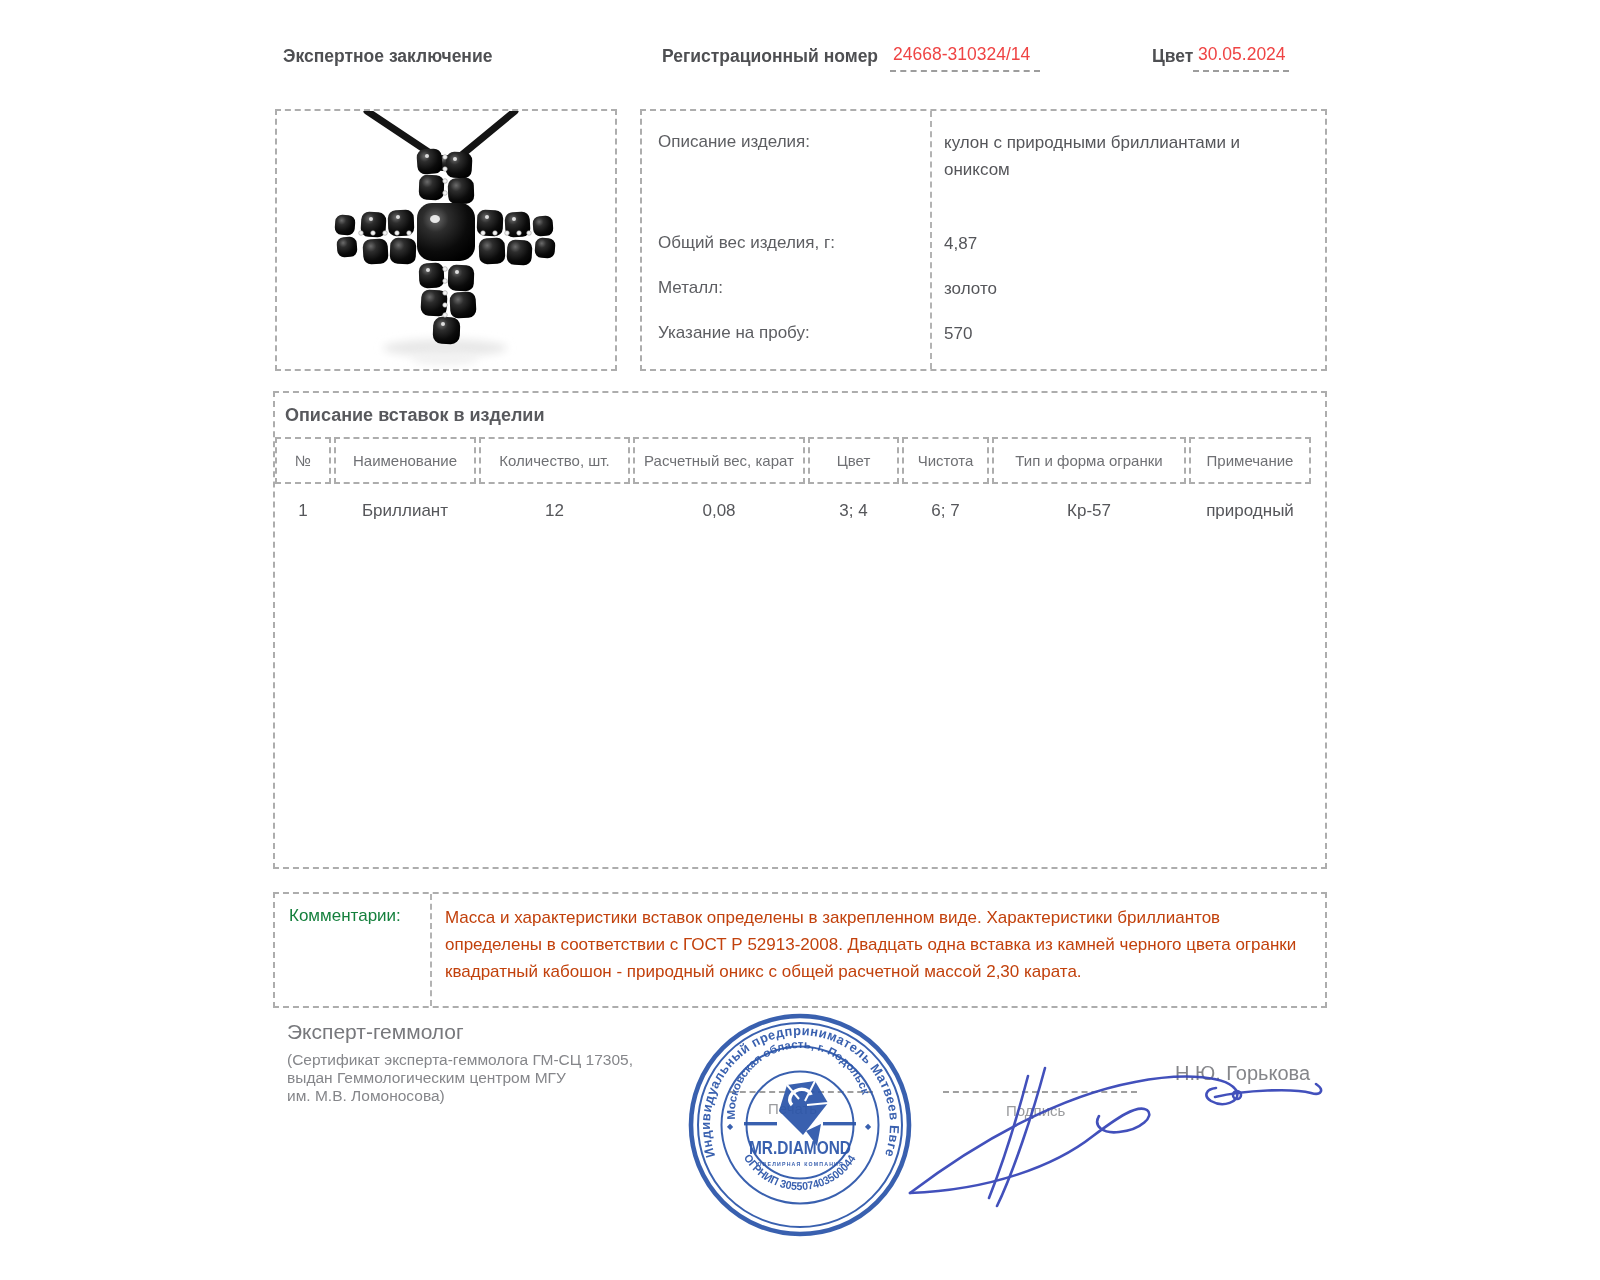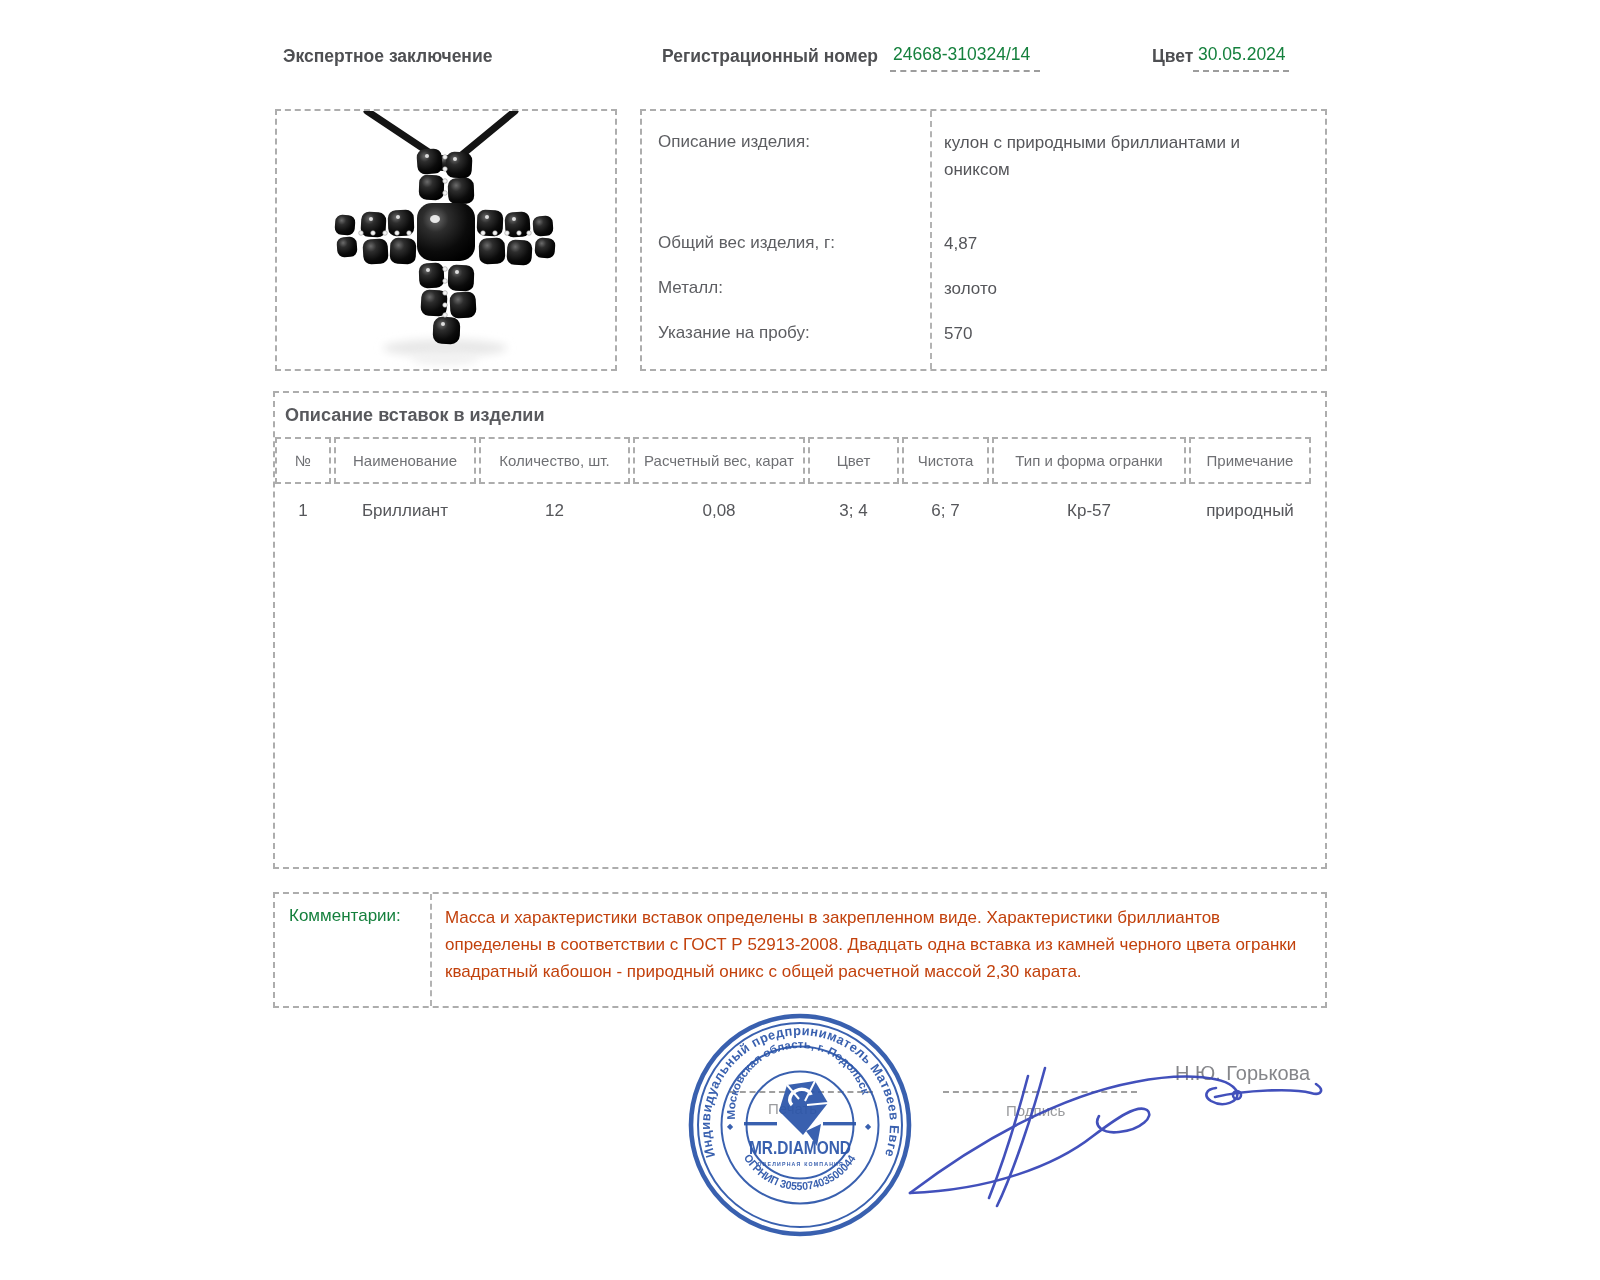--- a/index.html
+++ b/index.html
@@ -8,21 +8,21 @@
     position: relative;
     width: 1600px; height: 1280px;
     background: #ffffff;
     font-family: "Liberation Sans", "DejaVu Sans", sans-serif;
     overflow: hidden;
   }
   .abs { position: absolute; }
 
   
   .hdr-label { font-weight: 700; font-size: 17.5px; color: #4e4f52; line-height: 24px; }
-  .hdr-value { font-size: 17.5px; color: #15803d; line-height: 24px; white-space: nowrap; }
+  .hdr-value { font-size: 17.5px; color: #ef4444; line-height: 24px; white-space: nowrap; }
   .hdr-underline { border-bottom: 2px dashed #9d9d9d; padding-bottom: 4px; }
 
   
   .dash-box { border: 2px dashed #adadad; background: #fff; }
   .v-divider { position:absolute; top:0; bottom:0; border-left: 2px dashed #b3b3b3; }
 
   
   .field-label { font-size: 17px; color: #5d5e62; line-height: 22px; white-space: nowrap; }
   .field-value { font-size: 17px; color: #55565a; line-height: 27px; }
 
@@ -195,20 +195,28 @@
       <div class="tbl-data-cell c7">природный</div>
     </div>
   </div>
 
   <div class="abs dash-box" style="left:273px; top:892px; width:1054px; height:116px;">
     <div class="v-divider" style="left:155px;"></div>
     <div class="abs comments-label" style="left:14px; top:12px;">Комментарии:</div>
     <div class="abs comments-text" style="left:170px; top:10px;">Масса и характеристики вставок определены в закрепленном виде. Характеристики бриллиантов определены в соответствии с ГОСТ Р 52913-2008. Двадцать одна вставка из камней черного цвета огранки квадратный кабошон - природный оникс с общей расчетной массой 2,30 карата.</div>
   </div>
 
+  <div class="abs" style="left:287px; top:1020px;">
+    <div class="expert-role">Эксперт-геммолог</div>
+    <div class="expert-lines">
+      <div>(Сертификат эксперта-геммолога ГМ-СЦ 17305,</div>
+      <div>выдан Геммологическим центром МГУ</div>
+      <div>им. М.В. Ломоносова)</div>
+    </div>
+  </div>
 
   <div class="abs caption-line" style="left:730px; top:1091px; width:143px;"></div>
   <div class="abs sign-caption" style="left:768px; top:1100px;">Печать</div>
 
   <div class="abs caption-line" style="left:943px; top:1091px; width:194px;"></div>
   <div class="abs sign-caption" style="left:1006px; top:1102px;">Подпись</div>
 
   <div class="abs expert-name" style="left:1175px; top:1062px;">Н.Ю. Горькова</div>
 
   <svg class="abs" style="left:687px; top:1012px;" width="226" height="226" viewBox="0 0 226 226">

